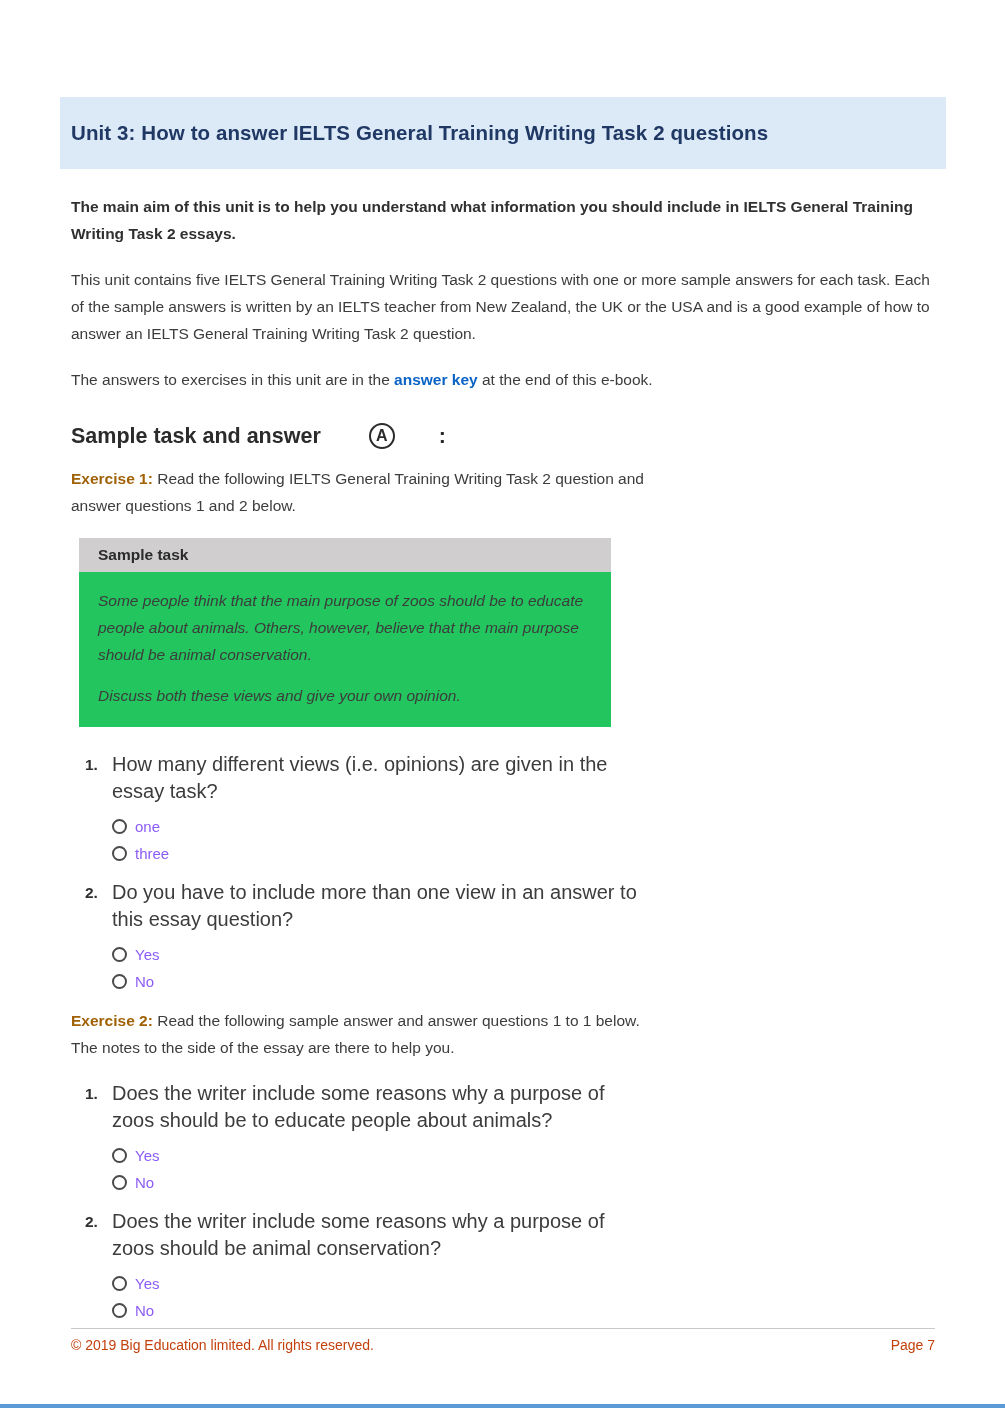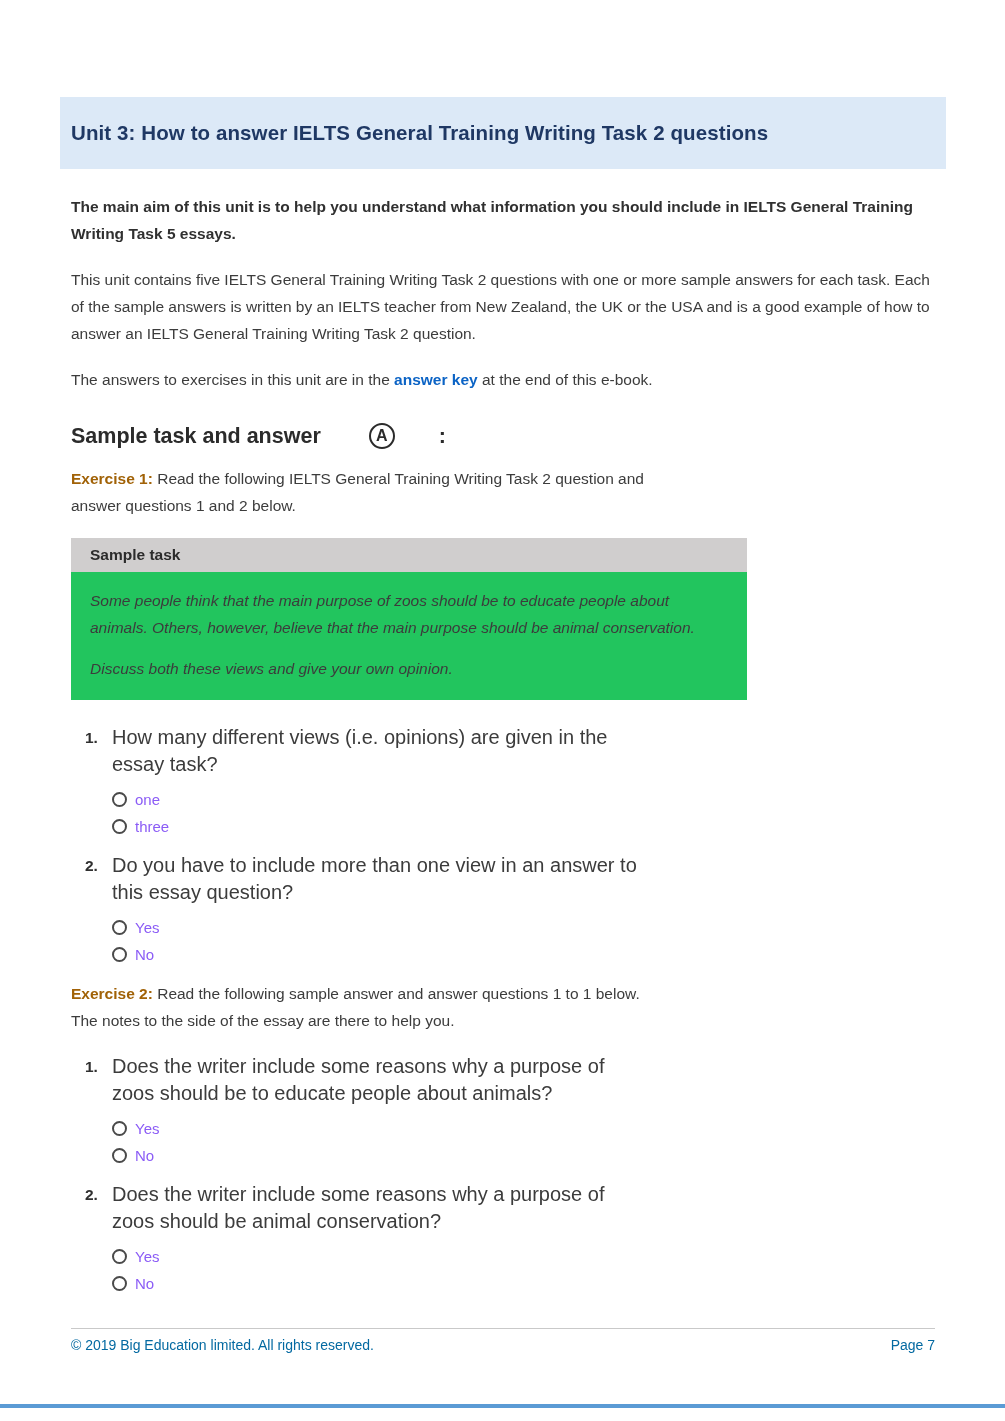--- a/index.html
+++ b/index.html
@@ -61,22 +61,22 @@
     margin: 0 2px 0 6px;
   }
   .exercise-intro {
     font-size: 15.5px;
     line-height: 27px;
     max-width: 575px;
     margin-bottom: 19px;
   }
   .exercise-label { font-weight: bold; color: #a16207; }
   .sample-task-box {
-    width: 676px;
-    margin: 18px 0 24px 0;
+    width: 532px;
+    margin: 18px 0 24px 8px;
   }
   .sample-task-header {
     background: #D0CECE;
     padding: 8px 19px;
     font-size: 15.5px;
     font-weight: bold;
     color: #2b2b2b;
   }
   .sample-task-body {
     background: #22c55e;
@@ -125,41 +125,41 @@
   .footer {
     position: absolute;
     left: 71px;
     right: 70px;
     top: 1328px;
     border-top: 1px solid #c9c9c9;
     padding-top: 8px;
     display: flex;
     justify-content: space-between;
     font-size: 14px;
-    color: #0369a1;
+    color: #c2410c;
   }
   .bottom-bar {
     position: absolute;
     left: 0;
     right: 0;
     bottom: 13px;
     height: 4px;
     background: #5B9BD5;
   }
 </style>
 </head>
 <body>
 
 <div class="content">
 
   <div class="title-band">
     <h1>Unit 3: How to answer IELTS General Training Writing Task 2 questions</h1>
   </div>
 
-  <p class="para bold">The main aim of this unit is to help you understand what information you should include in IELTS General Training Writing Task 5 essays.</p>
+  <p class="para bold">The main aim of this unit is to help you understand what information you should include in IELTS General Training Writing Task 2 essays.</p>
 
   <p class="para">This unit contains five IELTS General Training Writing Task 2 questions with one or more sample answers for each task. Each of the sample answers is written by an IELTS teacher from New Zealand, the UK or the USA and is a good example of how to answer an IELTS General Training Writing Task 2 question.</p>
 
   <p class="para"><span>The answers to exercises in this unit are in the </span><a class="link">answer key</a><span> at the end of this e-book.</span></p>
 
   <h2 class="section-heading">
     <span>Sample task and answer</span>
     <span class="circle-badge">A</span>
     <span>:</span>
   </h2>

